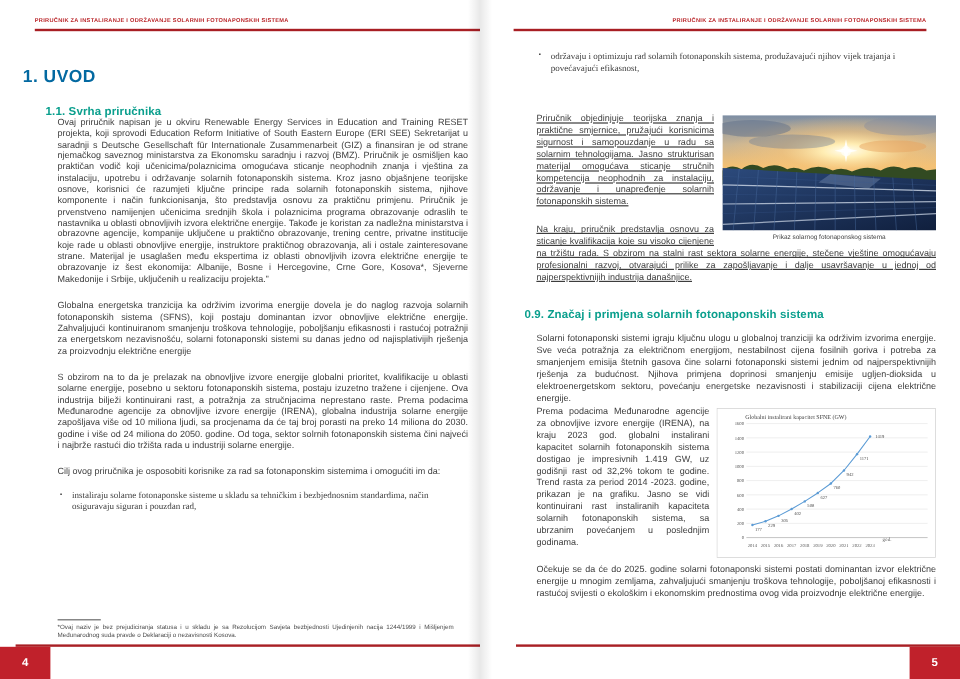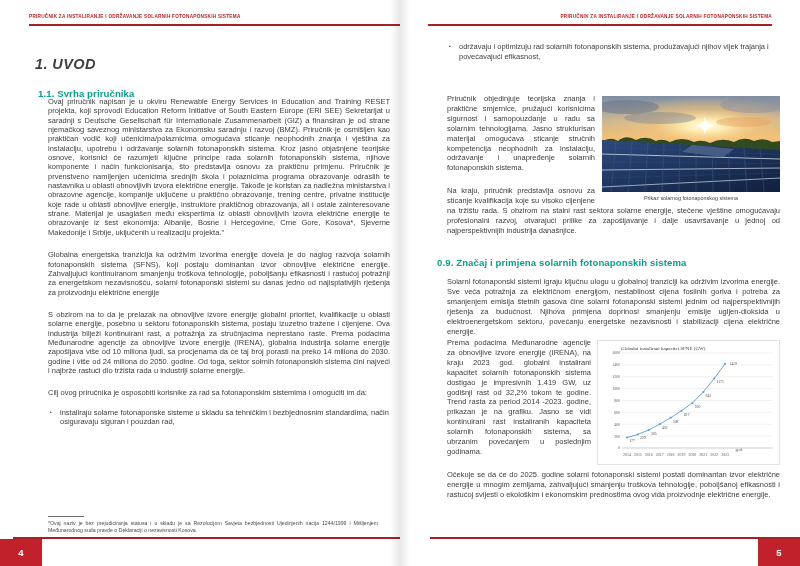--- a/index.html
+++ b/index.html
@@ -14,39 +14,39 @@
   
   .hdr-text{position:absolute;top:14px;font-size:4.7px;font-weight:bold;color:#b92327;
             letter-spacing:.25px;white-space:nowrap;}
   .page-left .hdr-text{left:29px;}
   .page-right .hdr-text{right:28px;}
   .hdr-rule{position:absolute;top:24px;height:1.6px;background:#a81f24;}
   .page-left .hdr-rule{left:29px;width:371px;}
   .page-right .hdr-rule{left:28px;width:344px;}
 
   
-  .chapter-title{position:absolute;left:35px;top:46px;font-size:14.5px;font-weight:bold;
-                 color:#404040;letter-spacing:.4px;font-style:italic;}
+  .chapter-title{position:absolute;left:19px;top:46px;font-size:14.5px;font-weight:bold;
+                 color:#0369a1;letter-spacing:.4px;}
   .sec-title{position:absolute;font-size:9.6px;font-weight:bold;color:#0a9f8d;letter-spacing:.1px;}
   .page-left .sec-title{left:38px;top:80px;}
   .page-right .sec-title{left:37px;top:249px;}
 
   
   .bodytxt{font-size:7.5px;color:#3d3d3d;text-align:justify;}
   .bodytxt p{margin:0 0 13px 0;}
   .lp-flow{position:absolute;left:48px;top:97px;width:342px;line-height:9.35px;}
   .lp-flow p:last-of-type{margin-bottom:10px;}
-  ul.blist{list-style:none;margin:0;padding:0;}
+  ul.blist{list-style:none;margin:0;padding:0;font-family:Liberation Serif, serif;}
   ul.blist li{display:flex;margin:0 0 5.5px 0;text-align:left;}
   ul.blist .dot{flex:none;width:10px;padding-left:2px;font-size:5px;line-height:inherit;color:#3d3d3d;}
   ul.blist .li-text{flex:1;}
 
   .rp-bullets{position:absolute;left:47px;top:42px;width:333px;font-size:7.5px;
               color:#3d3d3d;line-height:9.8px;}
-  .rp-flow{position:absolute;left:47px;top:94px;width:333px;line-height:9.9px;}
+  .rp-flow{position:absolute;left:47px;top:94px;width:333px;line-height:9.9px;text-decoration:underline;}
   .rp-p12{position:absolute;left:47px;top:277px;width:333px;line-height:9.9px;}
   .rp-flow2{position:absolute;left:47px;top:338px;width:333px;line-height:9.9px;}
 
   
   figure.photo-fig{float:right;width:178px;margin:2px 0 5px 7px;padding:0;}
   figure.photo-fig figcaption{font-size:5.4px;color:#3f3f3f;text-align:center;
                               margin-top:3px;line-height:6px;}
   figure.chart-fig{float:right;width:183px;margin:2px 0 4px 6px;padding:0;}
 
   

